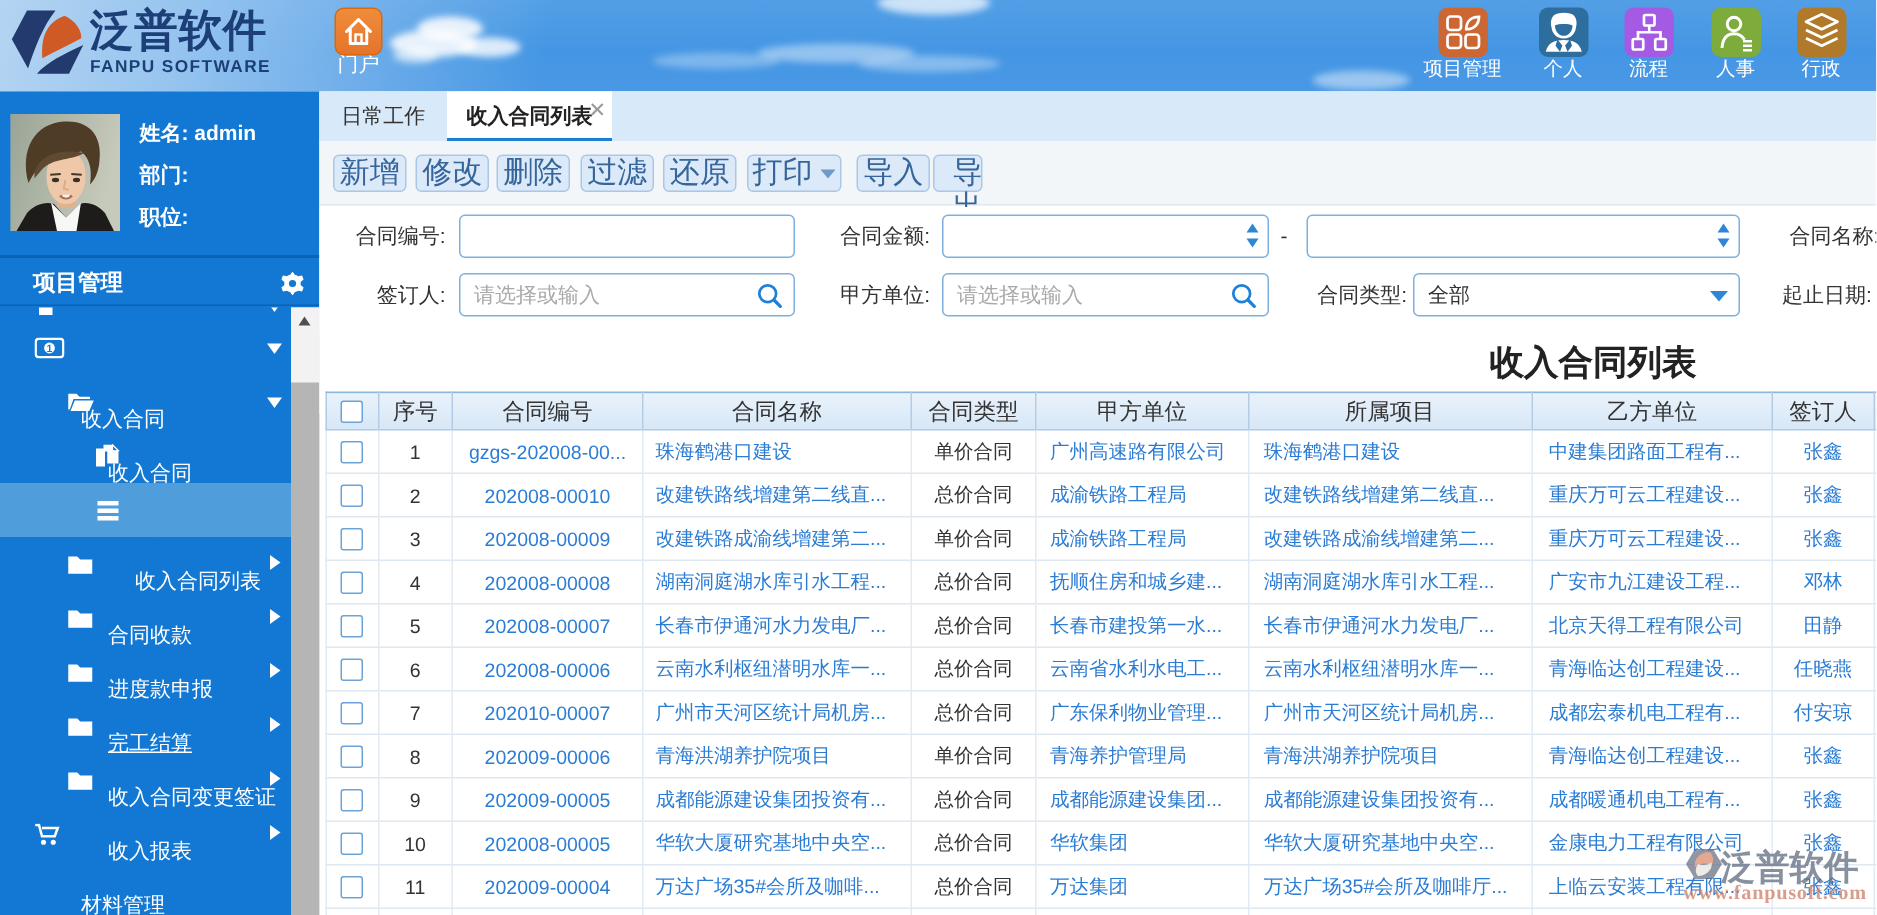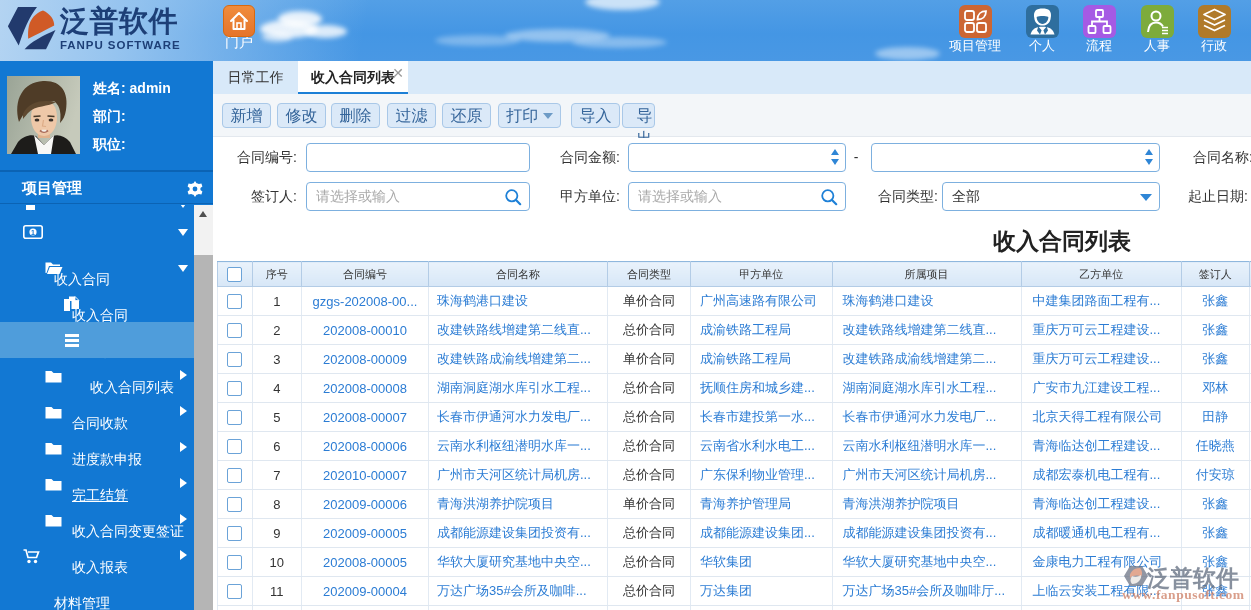--- a/index.html
+++ b/index.html
@@ -44,37 +44,37 @@
 
 
 #main { position:absolute; left:213px; top:61px; width:1038px; height:549px; background:#fff; }
 #tabs { position:absolute; left:0; top:0; width:1038px; height:33px; background:#d8e9f9;padding-left:12px; }
 .tab { position:absolute; top:0; height:33px; font-size:14px; color:#333; text-align:center; line-height:33px; }
 #tab1 { left:0; width:85px; }
 #tab2 { left:85px; width:110px; background:#fff; border-bottom:2px solid #1c7fd6; font-weight:bold; color:#222; }
 #tab2 .x { position:absolute; right:4px; top:5px; font-weight:normal; color:#999; font-size:14px; line-height:14px; }
 #toolbar { position:absolute; left:0; top:33px; width:1038px; height:43px; background:#f3f6f9; border-bottom:1px solid #e3e8ee; }
 .tbtn { position:absolute; top:9px; height:25px; background:#dbe9f8; border:1px solid #a9c8e8; border-radius:4px;
-  color:#35659a; font-size:16px; text-align:center; line-height:23px; }
+  color:#35659a; font-size:20px; text-align:center; line-height:23px; }
 #filters { position:absolute; left:0; top:77px; width:1038px; height:138px; background:#fff; }
 .flabel { position:absolute; font-size:14px; color:#333; height:28px; line-height:28px; text-align:right; }
 .finput { position:absolute; height:29px; background:#fff; border:1px solid #7db0df; border-radius:4px; }
 .ph { position:absolute; left:9px; top:5px; color:#a9a9a9; font-size:14px; }
 .mag { position:absolute; right:7px; top:5px; width:18px; height:18px; }
 .spin { position:absolute; right:6px; top:4.5px; }
 .spin .u { width:0;height:0;border-left:4.5px solid transparent;border-right:4.5px solid transparent;border-bottom:6px solid #2f86d6; margin-bottom:4px;}
 .spin .d { width:0;height:0;border-left:4.5px solid transparent;border-right:4.5px solid transparent;border-top:6px solid #2f86d6;}
 .ddarr { position:absolute; right:7px; top:11px; width:0;height:0;border-left:6px solid transparent;border-right:6px solid transparent;border-top:7px solid #2f86d6;}
 
 
 #ttitle { position:absolute; left:749px; top:165px; width:200px; text-align:center; font-size:23px; font-weight:bold; color:#222; }
 #tbl { position:absolute; left:3.5px; top:200px; width:1034.5px; }
 table { border-collapse:collapse; table-layout:fixed; width:1078px; }
 th { height:25px; background:linear-gradient(180deg,#e9f2fb,#d7e7f7); border:1px solid #b3cce6; border-top:1px solid #8fb7dd;
-  font-size:11px; color:#333; font-weight:normal; }
+  font-size:15px; color:#333; font-weight:normal; }
 td { height:29px; border:1px solid #e2eaf3; border-bottom:1px solid #dfe7f0; font-size:13px; color:#333; background:#fff;
   overflow:hidden; white-space:nowrap; padding:0; }
 td.l { color:#2b7cd4; }
 td.cc { text-align:center; }
 td.ll { text-align:left; padding-left:9px; }
 tr td:nth-child(4) { padding-left:8px; }
 tr td:nth-child(7) { padding-left:10px; }
 tr td:nth-child(8) { padding-left:11px; }
 .cb { width:15px; height:15px; border:1px solid #6ba3d8; border-radius:2px; background:#fff; margin:0 auto; }
 #watermark { position:absolute; left:1118px; top:563px; width:133px; height:40px; pointer-events:none; }

